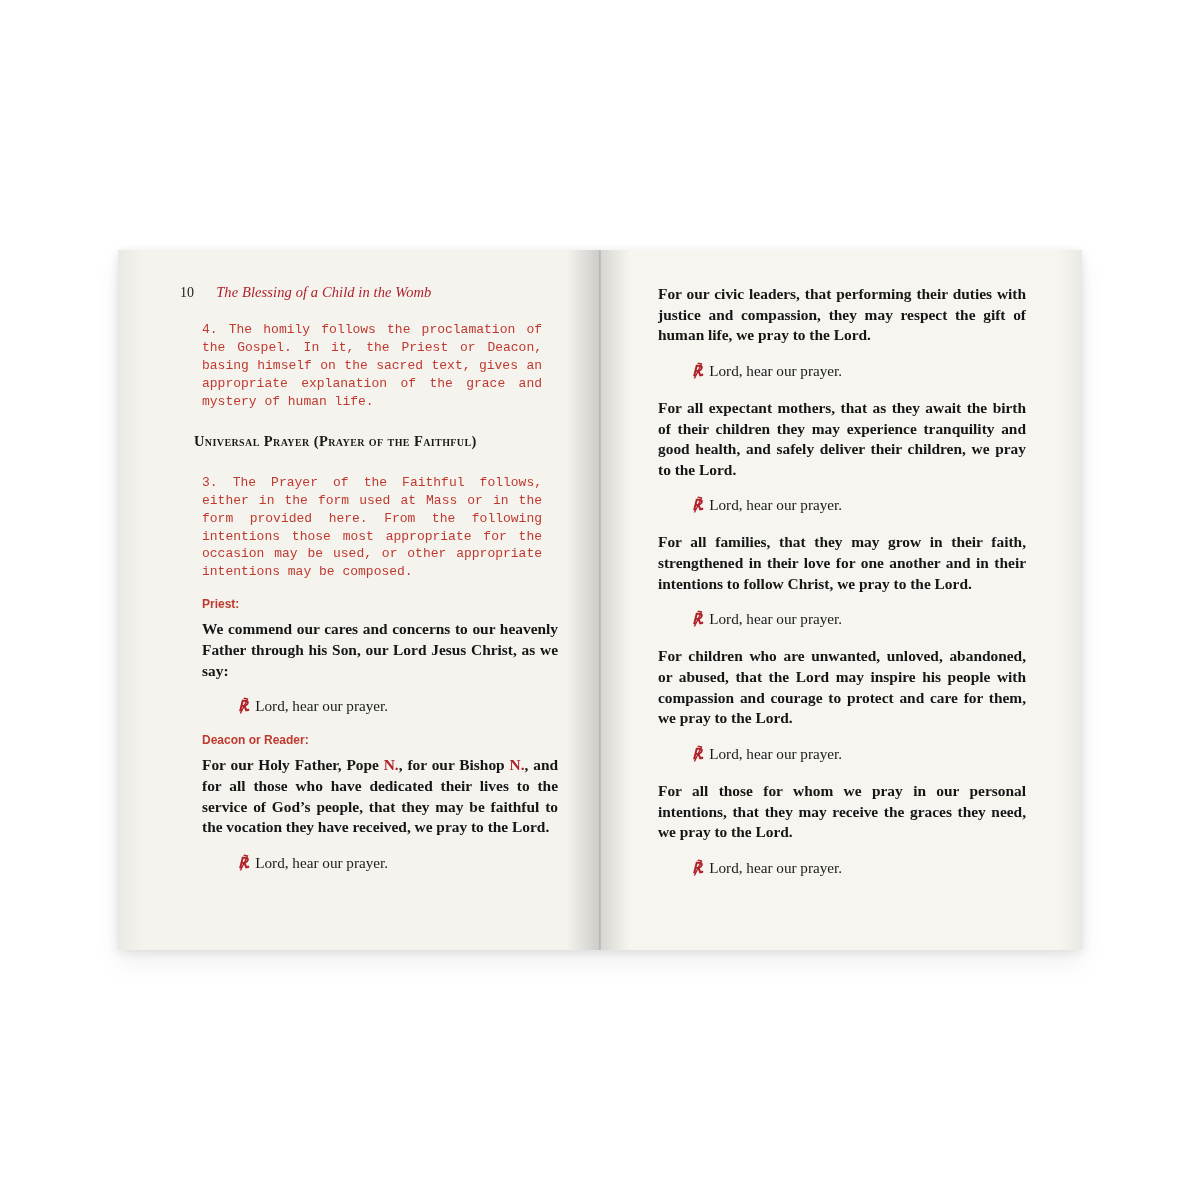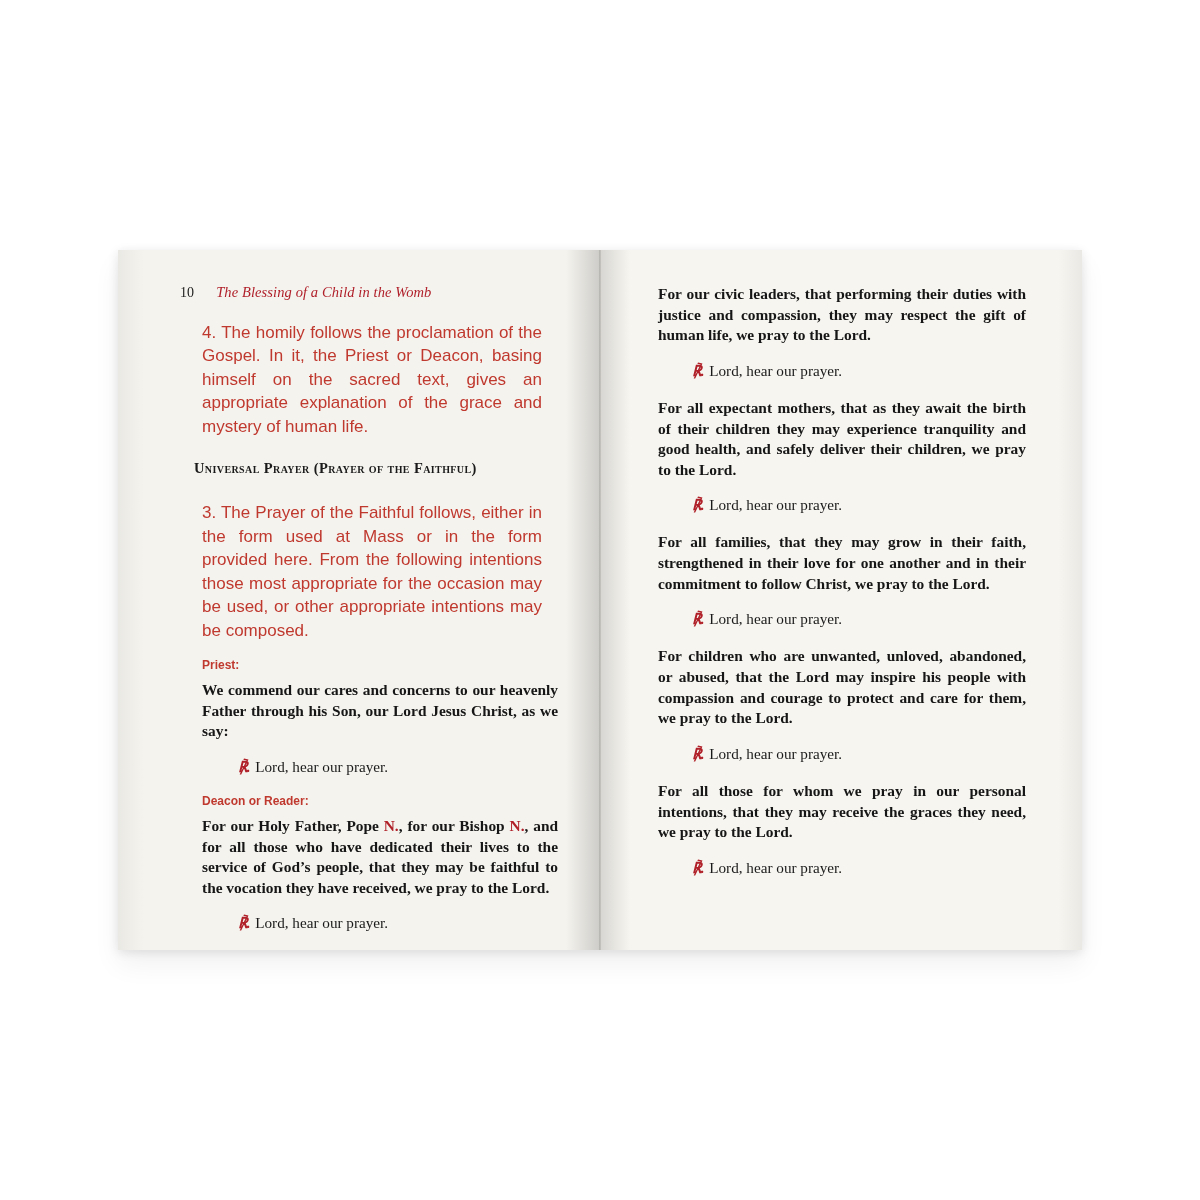--- a/index.html
+++ b/index.html
@@ -82,22 +82,22 @@
     color: #1c1c1c;
     font-size: 14px;
   }
   .page.left .runhead .folio { margin-right: 22px; }
   .page.right .runhead { justify-content: flex-end; }
   .page.right .runhead .folio { margin-left: 22px; }
 
   
   .rubric {
     color: #c0392f;
-    font-family: Liberation Sans, sans-serif;
-    font-size: 17px;
+    font-family: Liberation Mono, monospace;
+    font-size: 13px;
     line-height: 1.38;
     text-align: justify;
     margin: 0 16px 16px 0;
     padding-left: 22px;
   }
   .rubric-label {
     color: #c0392f;
     font-family: "Liberation Sans", sans-serif;
     font-size: 12px;
     font-weight: bold;
@@ -189,21 +189,21 @@
     <p class="prayer">For our civic leaders, that performing their duties with justice and compassion, they may respect the gift of human life, we pray to the Lord.</p>
     <p class="response">
       <span class="rsign">℟.</span><span>Lord, hear our prayer.</span>
     </p>
 
     <p class="prayer">For all expectant mothers, that as they await the birth of their children they may experience tranquility and good health, and safely deliver their children, we pray to the Lord.</p>
     <p class="response">
       <span class="rsign">℟.</span><span>Lord, hear our prayer.</span>
     </p>
 
-    <p class="prayer">For all families, that they may grow in their faith, strengthened in their love for one another and in their commitment to follow Christ, we pray to the Lord.</p>
+    <p class="prayer">For all families, that they may grow in their faith, strengthened in their love for one another and in their intentions to follow Christ, we pray to the Lord.</p>
     <p class="response">
       <span class="rsign">℟.</span><span>Lord, hear our prayer.</span>
     </p>
 
     <p class="prayer">For children who are unwanted, unloved, abandoned, or abused, that the Lord may inspire his people with compassion and courage to protect and care for them, we pray to the Lord.</p>
     <p class="response">
       <span class="rsign">℟.</span><span>Lord, hear our prayer.</span>
     </p>
 
     <p class="prayer">For all those for whom we pray in our personal intentions, that they may receive the graces they need, we pray to the Lord.</p>

